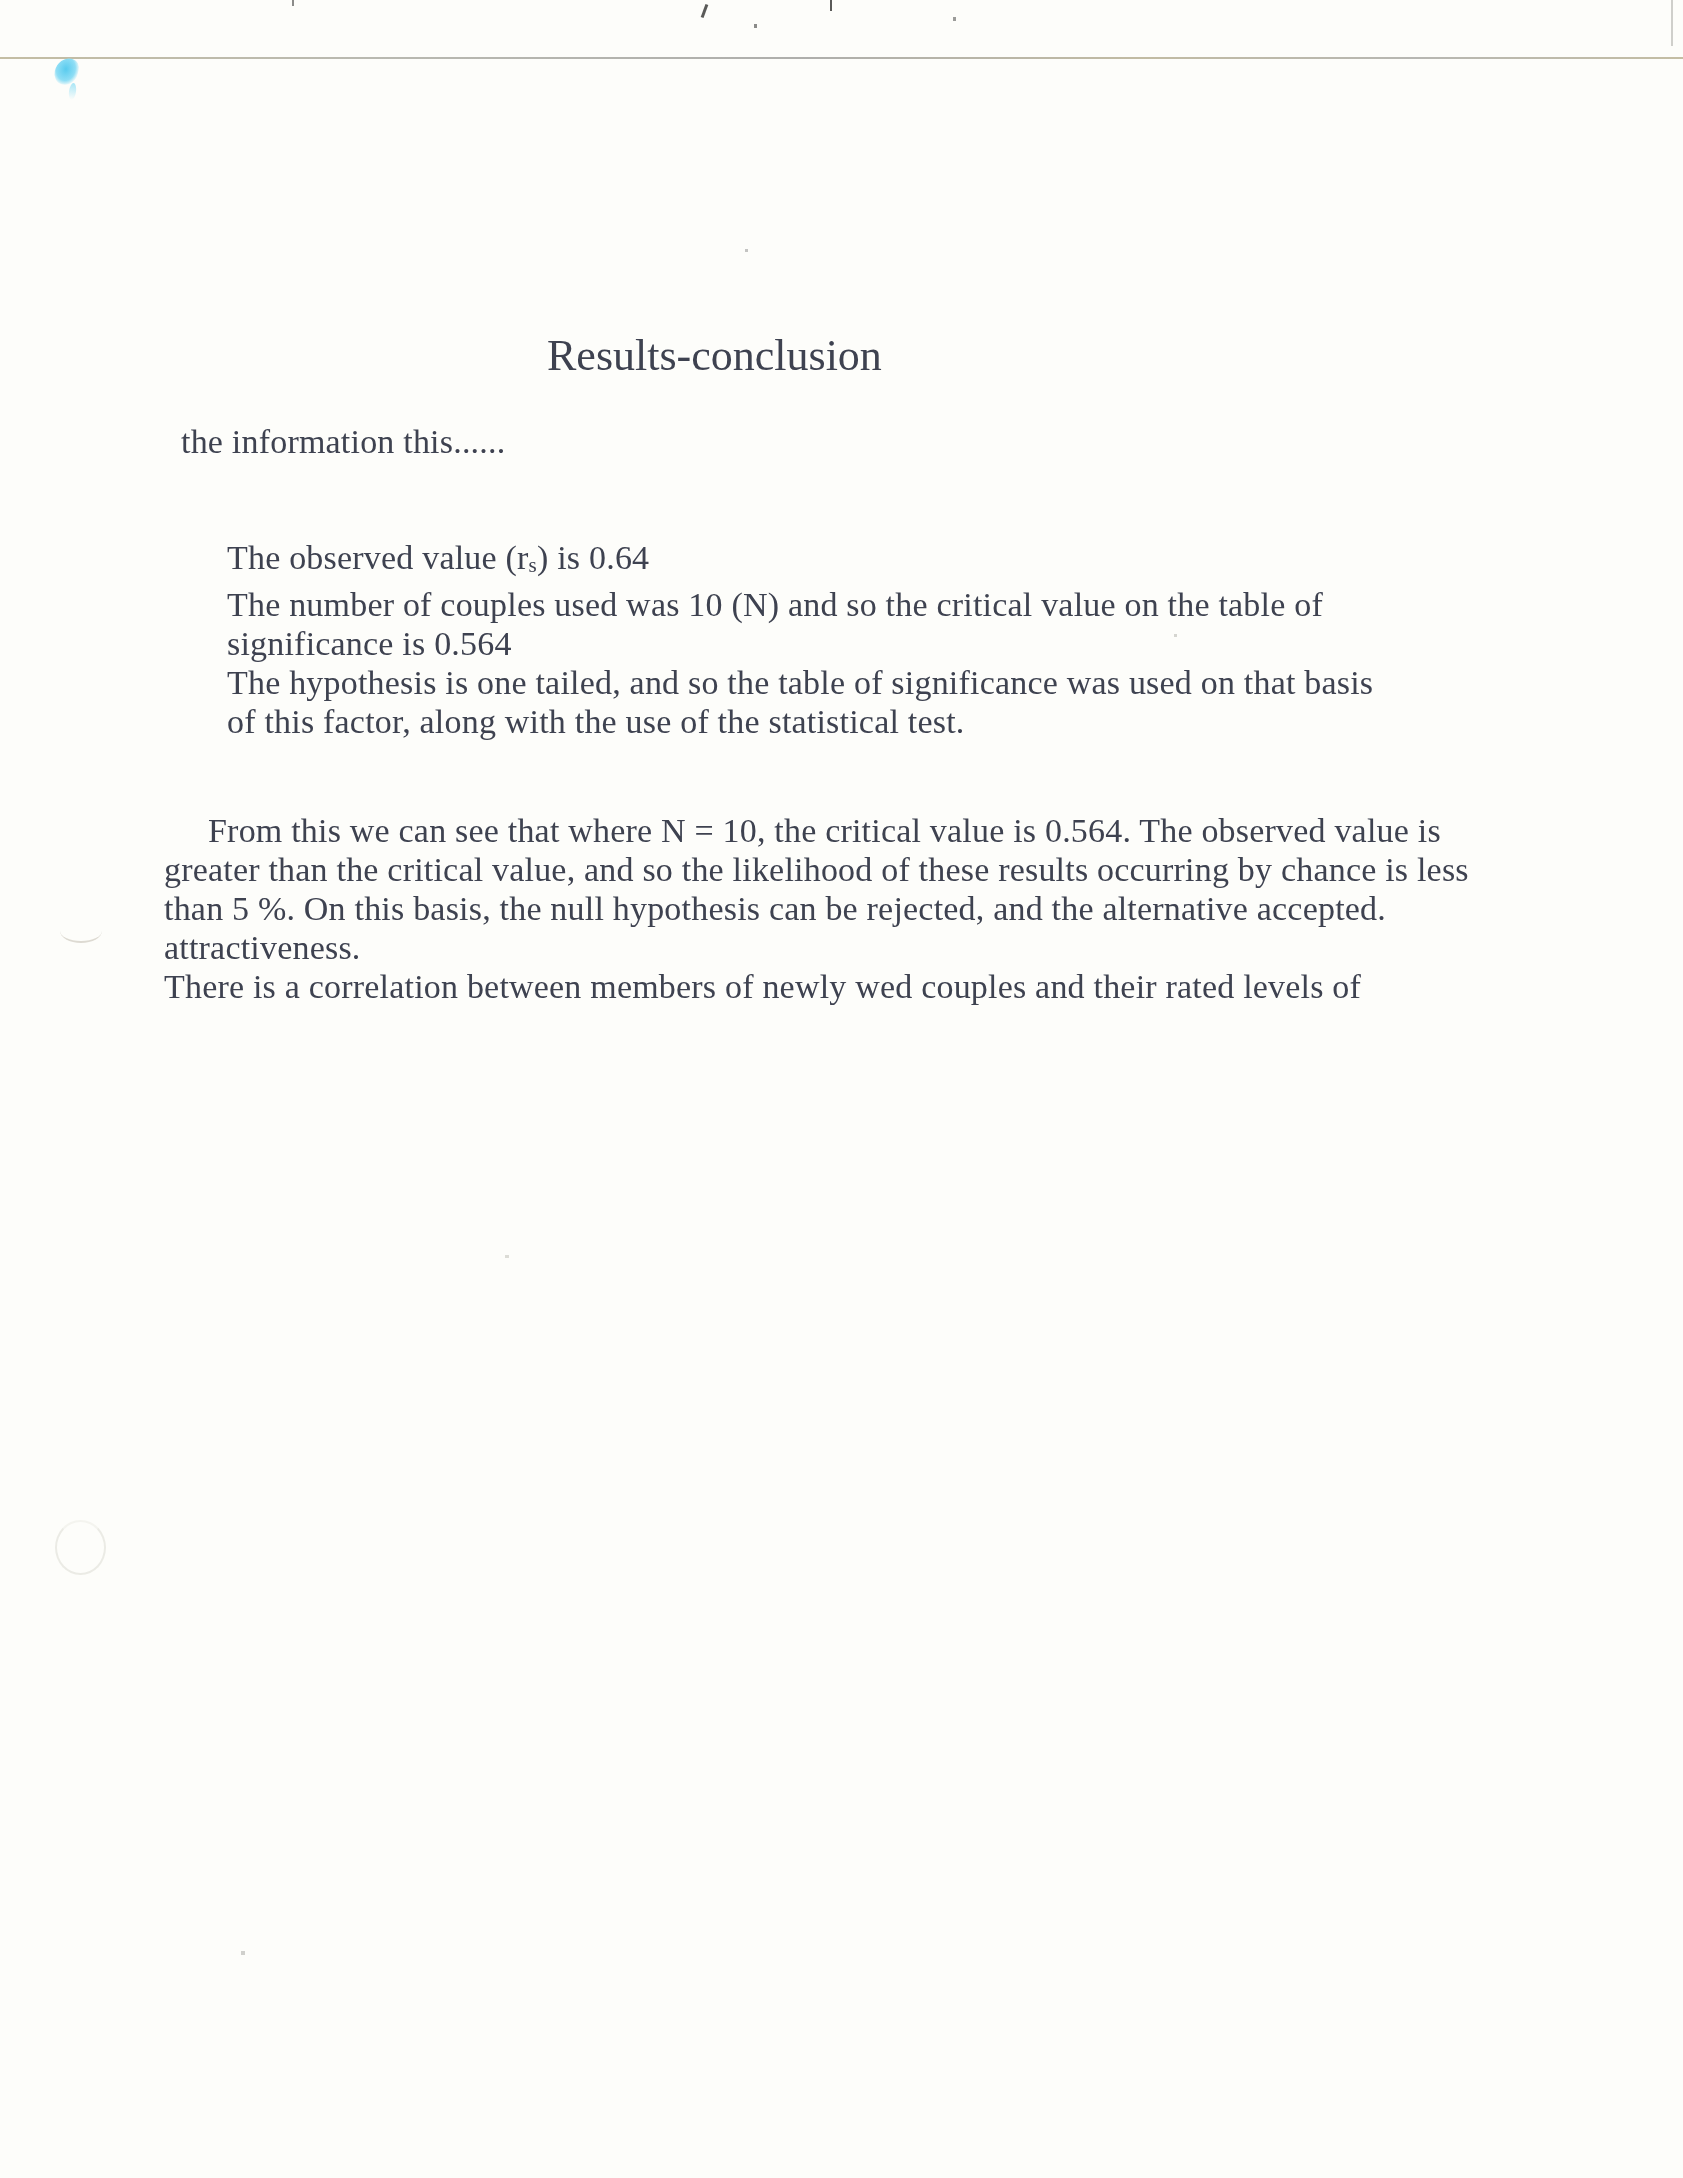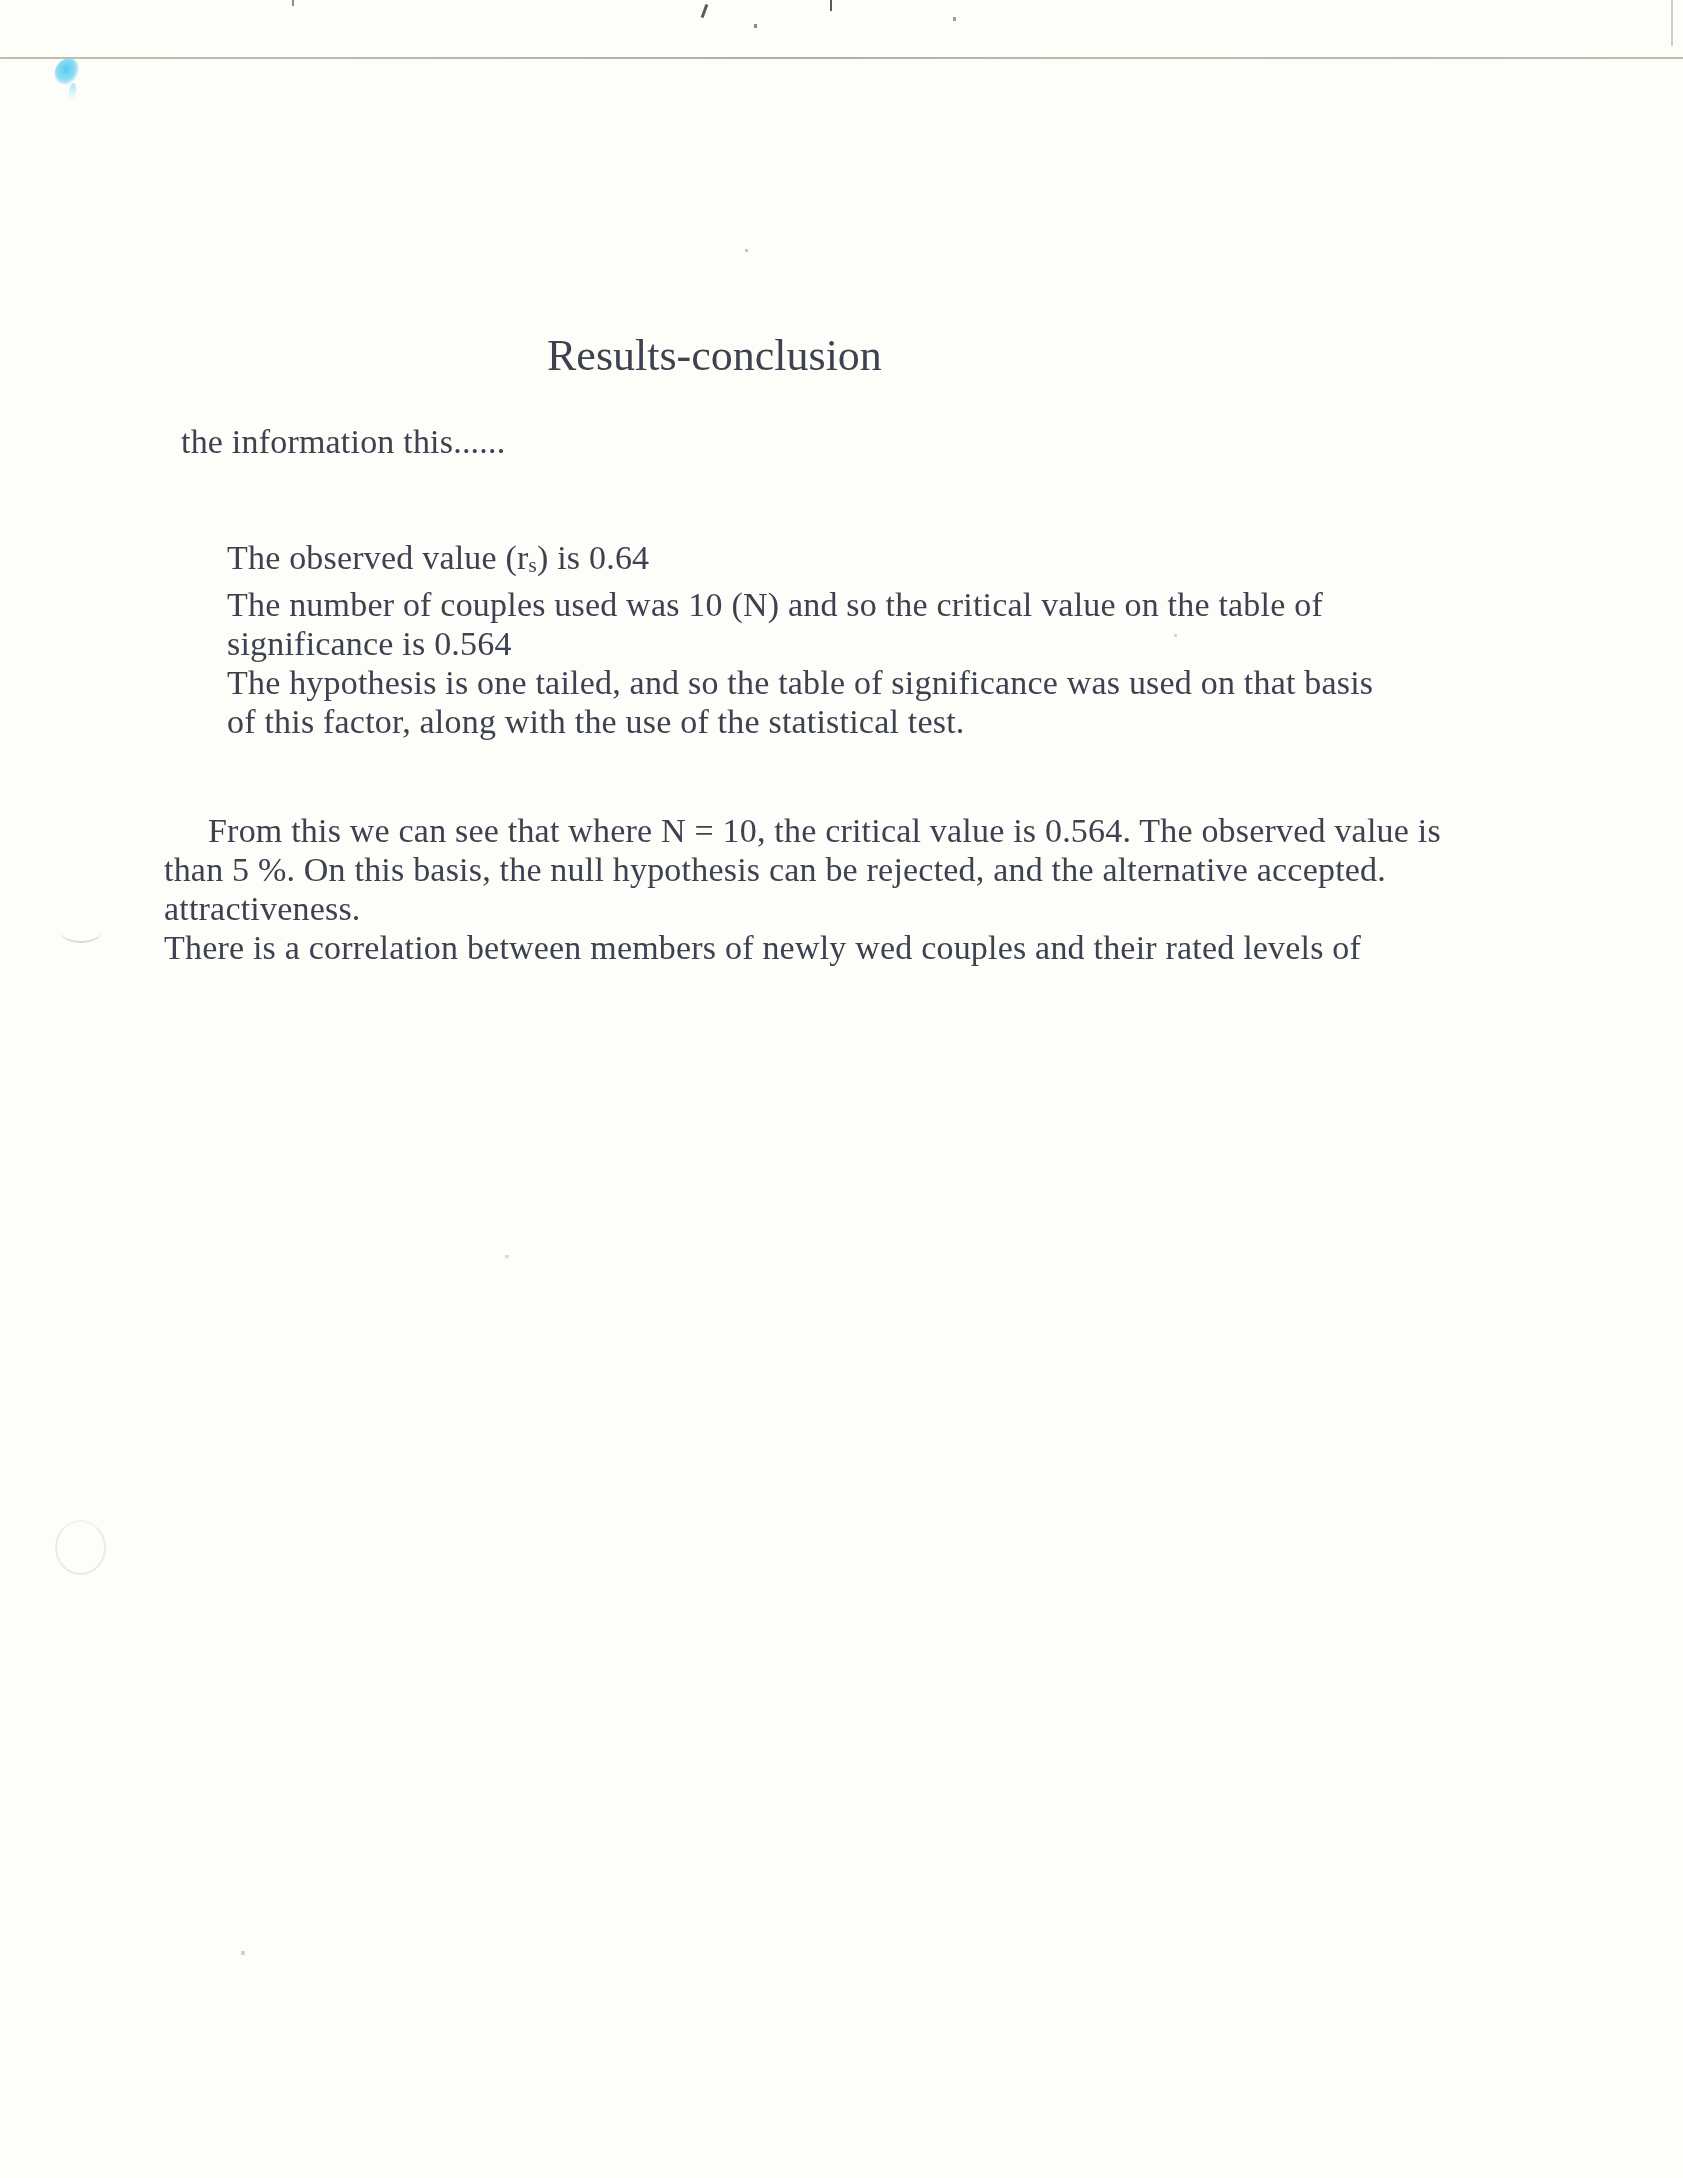--- a/index.html
+++ b/index.html
@@ -113,17 +113,18 @@
 <div class="text-block findings">
   <div class="line"><span>The observed value (r</span><span class="sub">s</span><span>) is 0.64</span></div>
   <div class="line">The number of couples used was 10 (N) and so the critical value on the table of</div>
   <div class="line">significance is 0.564</div>
   <div class="line">The hypothesis is one tailed, and so the table of significance was used on that basis</div>
   <div class="line">of this factor, along with the use of the statistical test.</div>
 </div>
 
 <div class="text-block para2">
   <div class="line indent">From this we can see that where N = 10, the critical value is 0.564. The observed value is</div>
+  <div class="line">greater than the critical value, and so the likelihood of these results occurring by chance is less</div>
   <div class="line">than 5 %. On this basis, the null hypothesis can be rejected, and the alternative accepted.</div>
   <div class="line">attractiveness.</div>
   <div class="line">There is a correlation between members of newly wed couples and their rated levels of</div>
 </div>
 
 
 </body></html>

